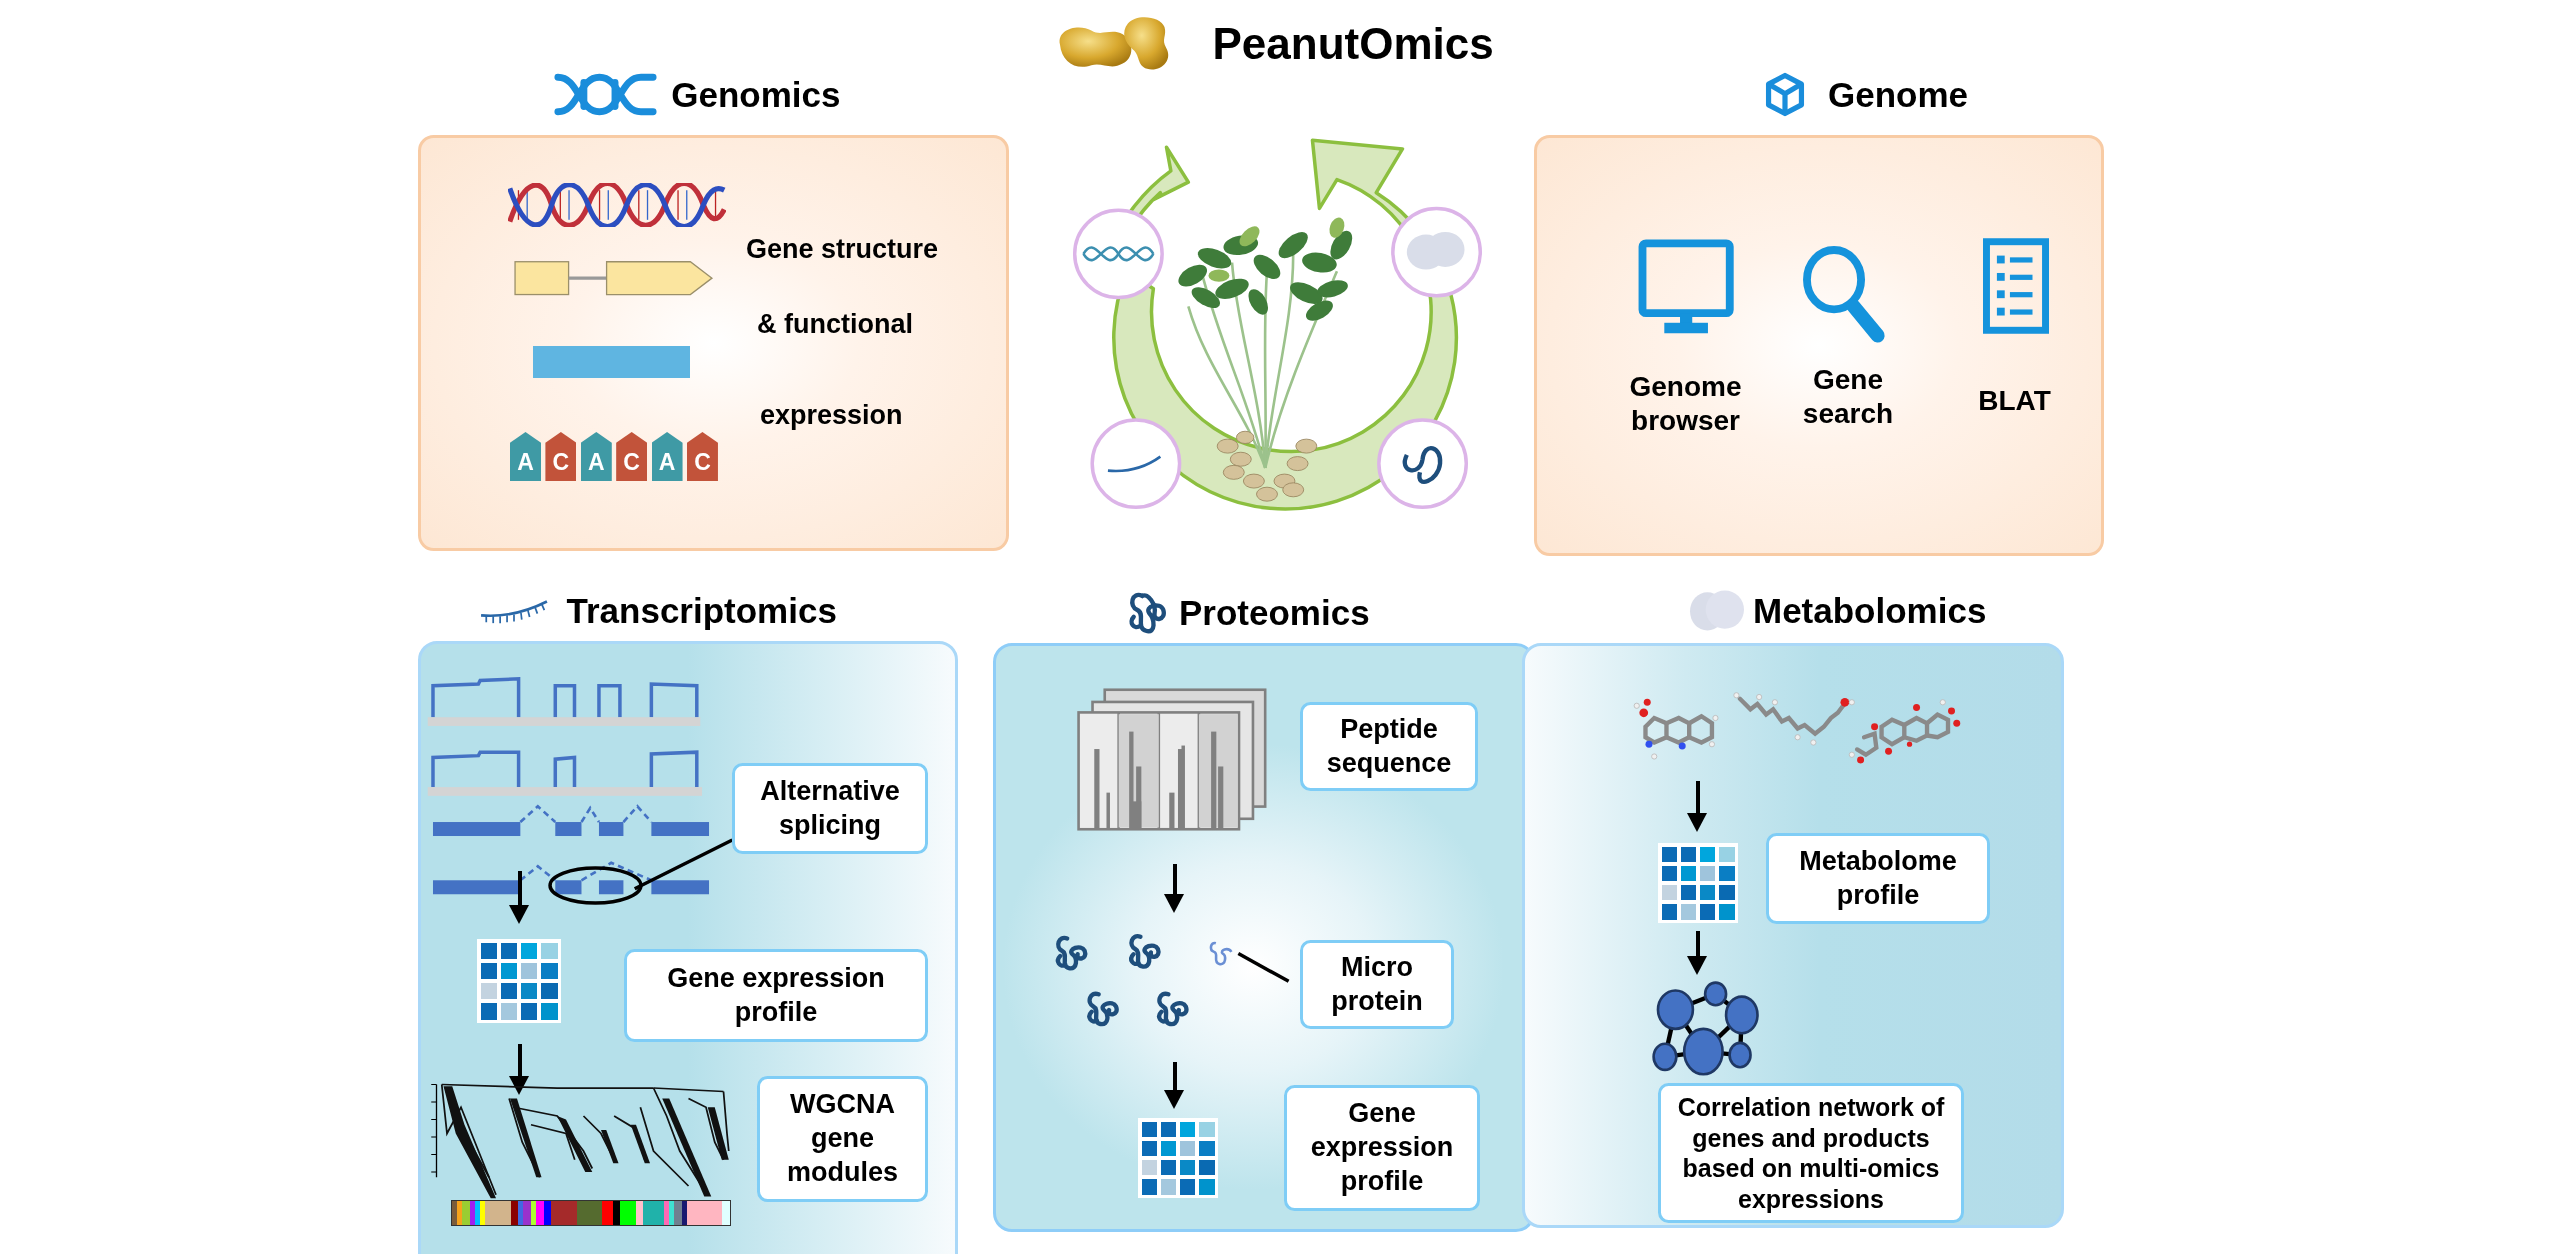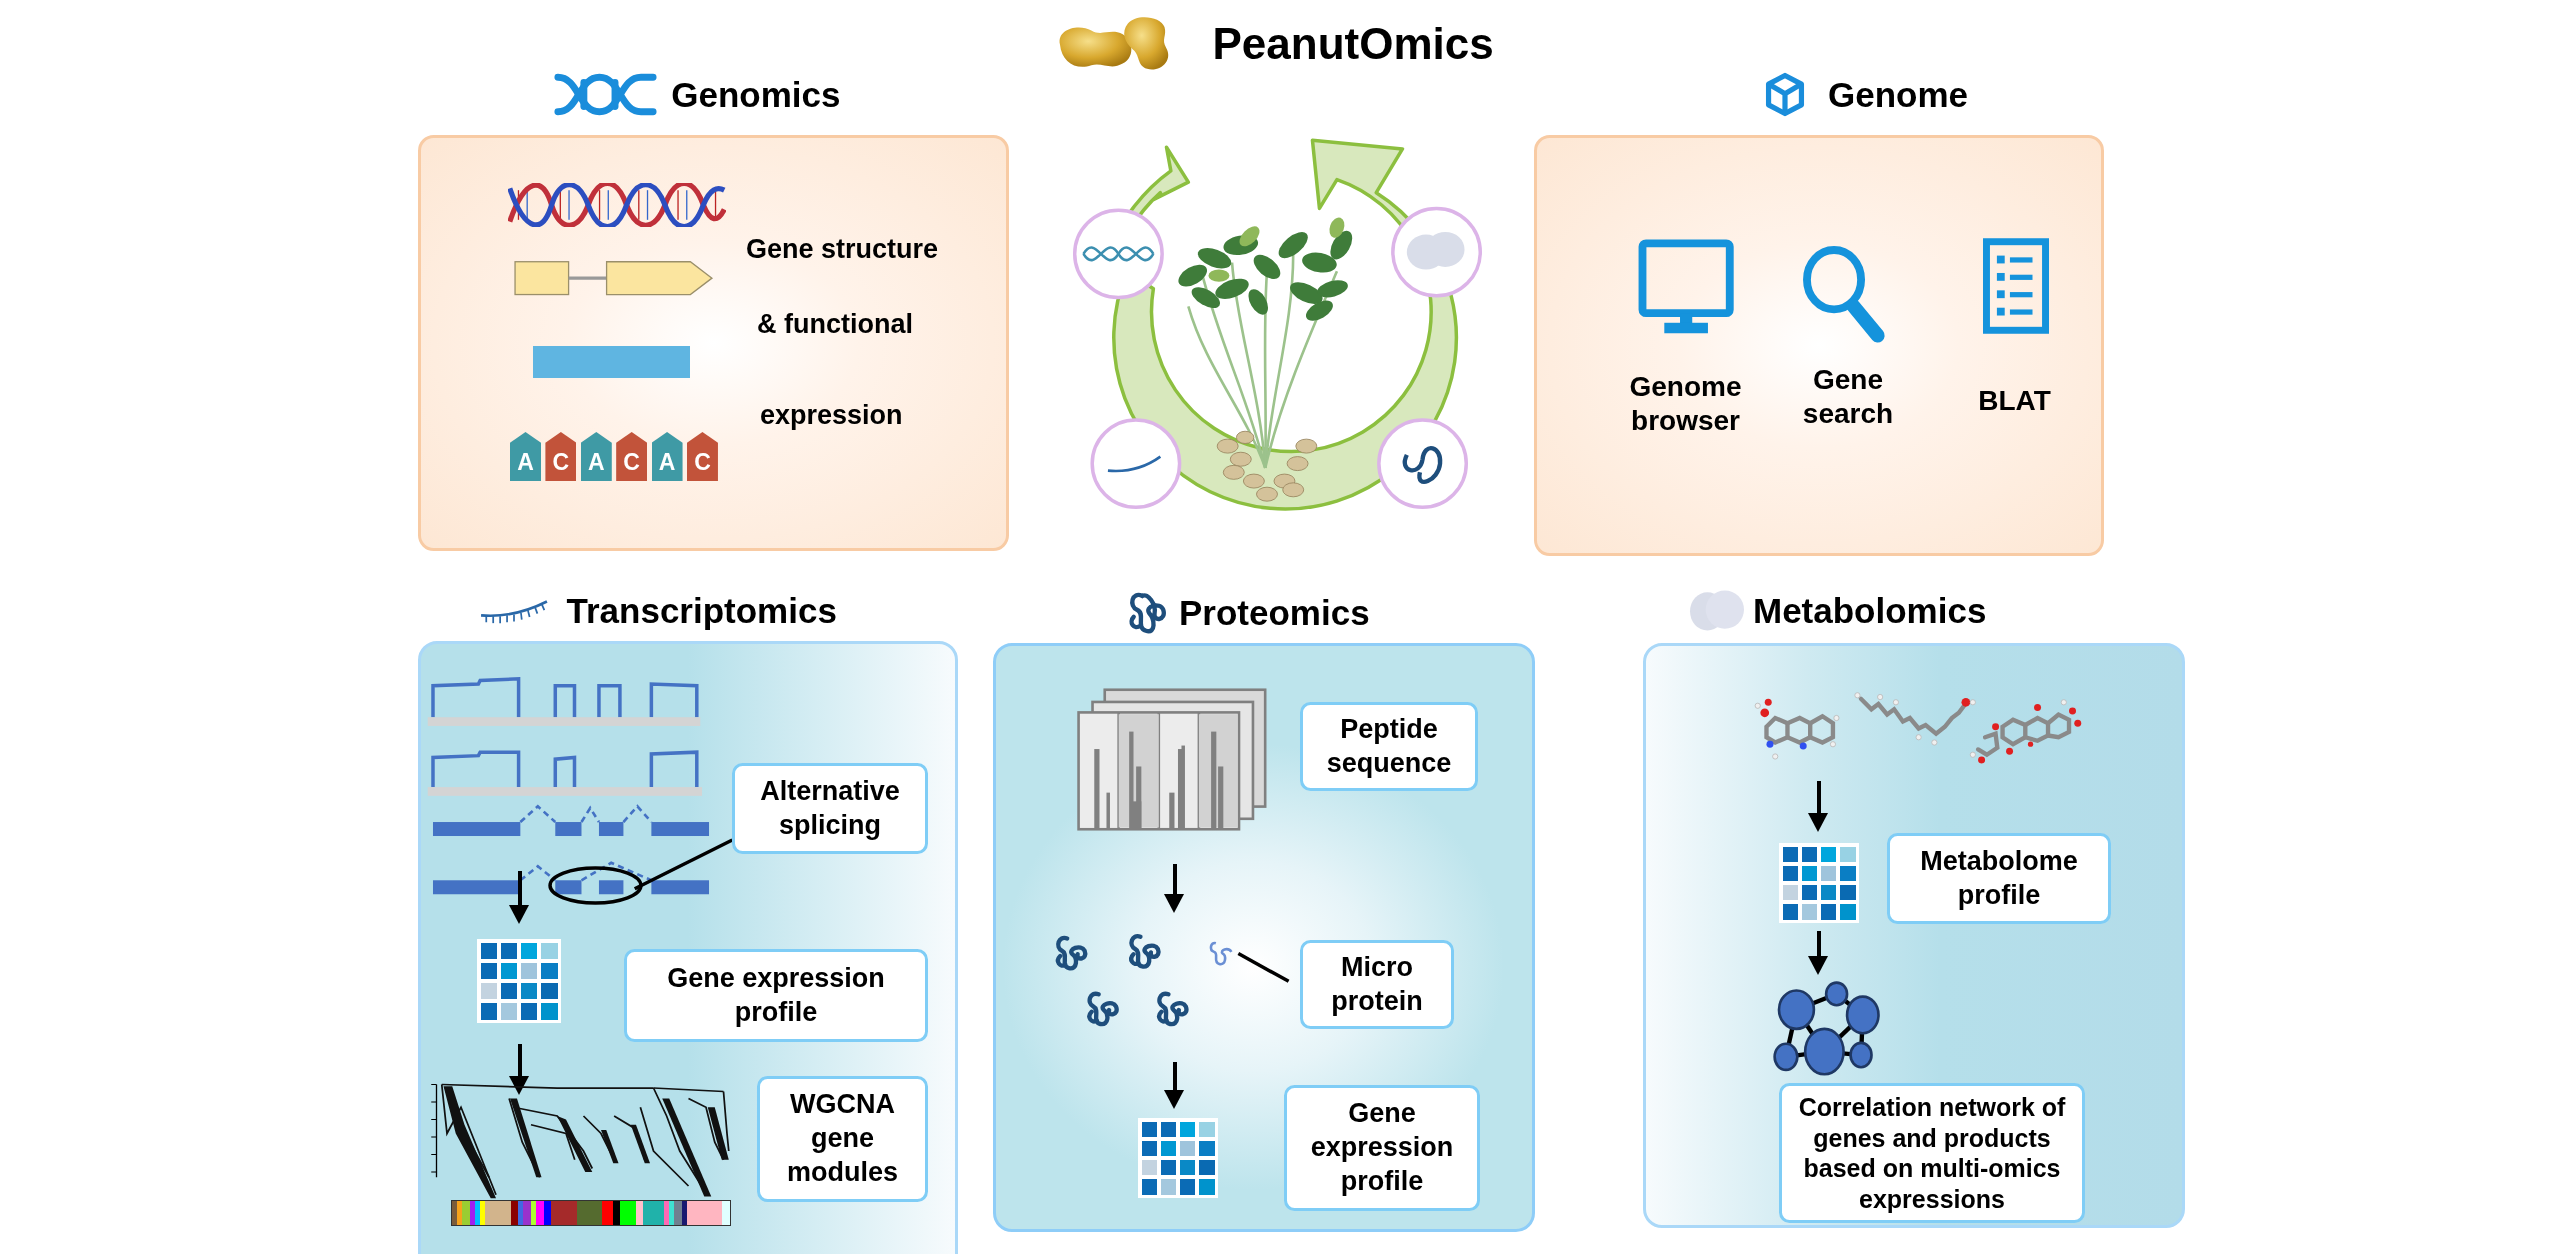--- a/index.html
+++ b/index.html
@@ -462,21 +462,21 @@
 </div>
 
 <div class="abs sec-title" style="left:1688px; top:587px; gap:7px;">
   <svg width="58" height="47" viewBox="0 0 66 54">
     <ellipse cx="22" cy="28" rx="20" ry="22" fill="#d9dde9"></ellipse>
     <ellipse cx="42" cy="26" rx="22" ry="22" fill="#dfe2ee"></ellipse>
   </svg>
   <span>Metabolomics</span>
 </div>
 
-<div class="abs panel-blue panel-meta" style="left:1643px; top:643px; width:542px; height:585px;">
+<div class="abs panel-blue panel-meta" style="left:1522px; top:643px; width:542px; height:585px;">
   <svg class="abs" style="left:103px; top:37px;" width="341" height="105" viewBox="0 0 390 120">
     <g stroke="#8a8a8a" stroke-width="5" fill="none" stroke-linecap="round">
 
       <path d="M20 50 L30 40 L44 46 L44 62 L30 68 L20 62 Z"></path>
       <path d="M44 46 L58 40 L70 46 L70 62 L58 68 L44 62"></path>
       <path d="M70 46 L84 38 L96 46 L96 62 L84 68 L70 62"></path>
 
       <path d="M128 18 L140 30 L148 24 L158 36 L166 30 L176 44 L184 40 L194 52 L202 48 L214 58 L224 50 L232 40 L240 34 L246 26"></path>
 
       <path d="M290 50 L302 42 L316 48 L316 62 L302 70 L290 62 Z"></path>

